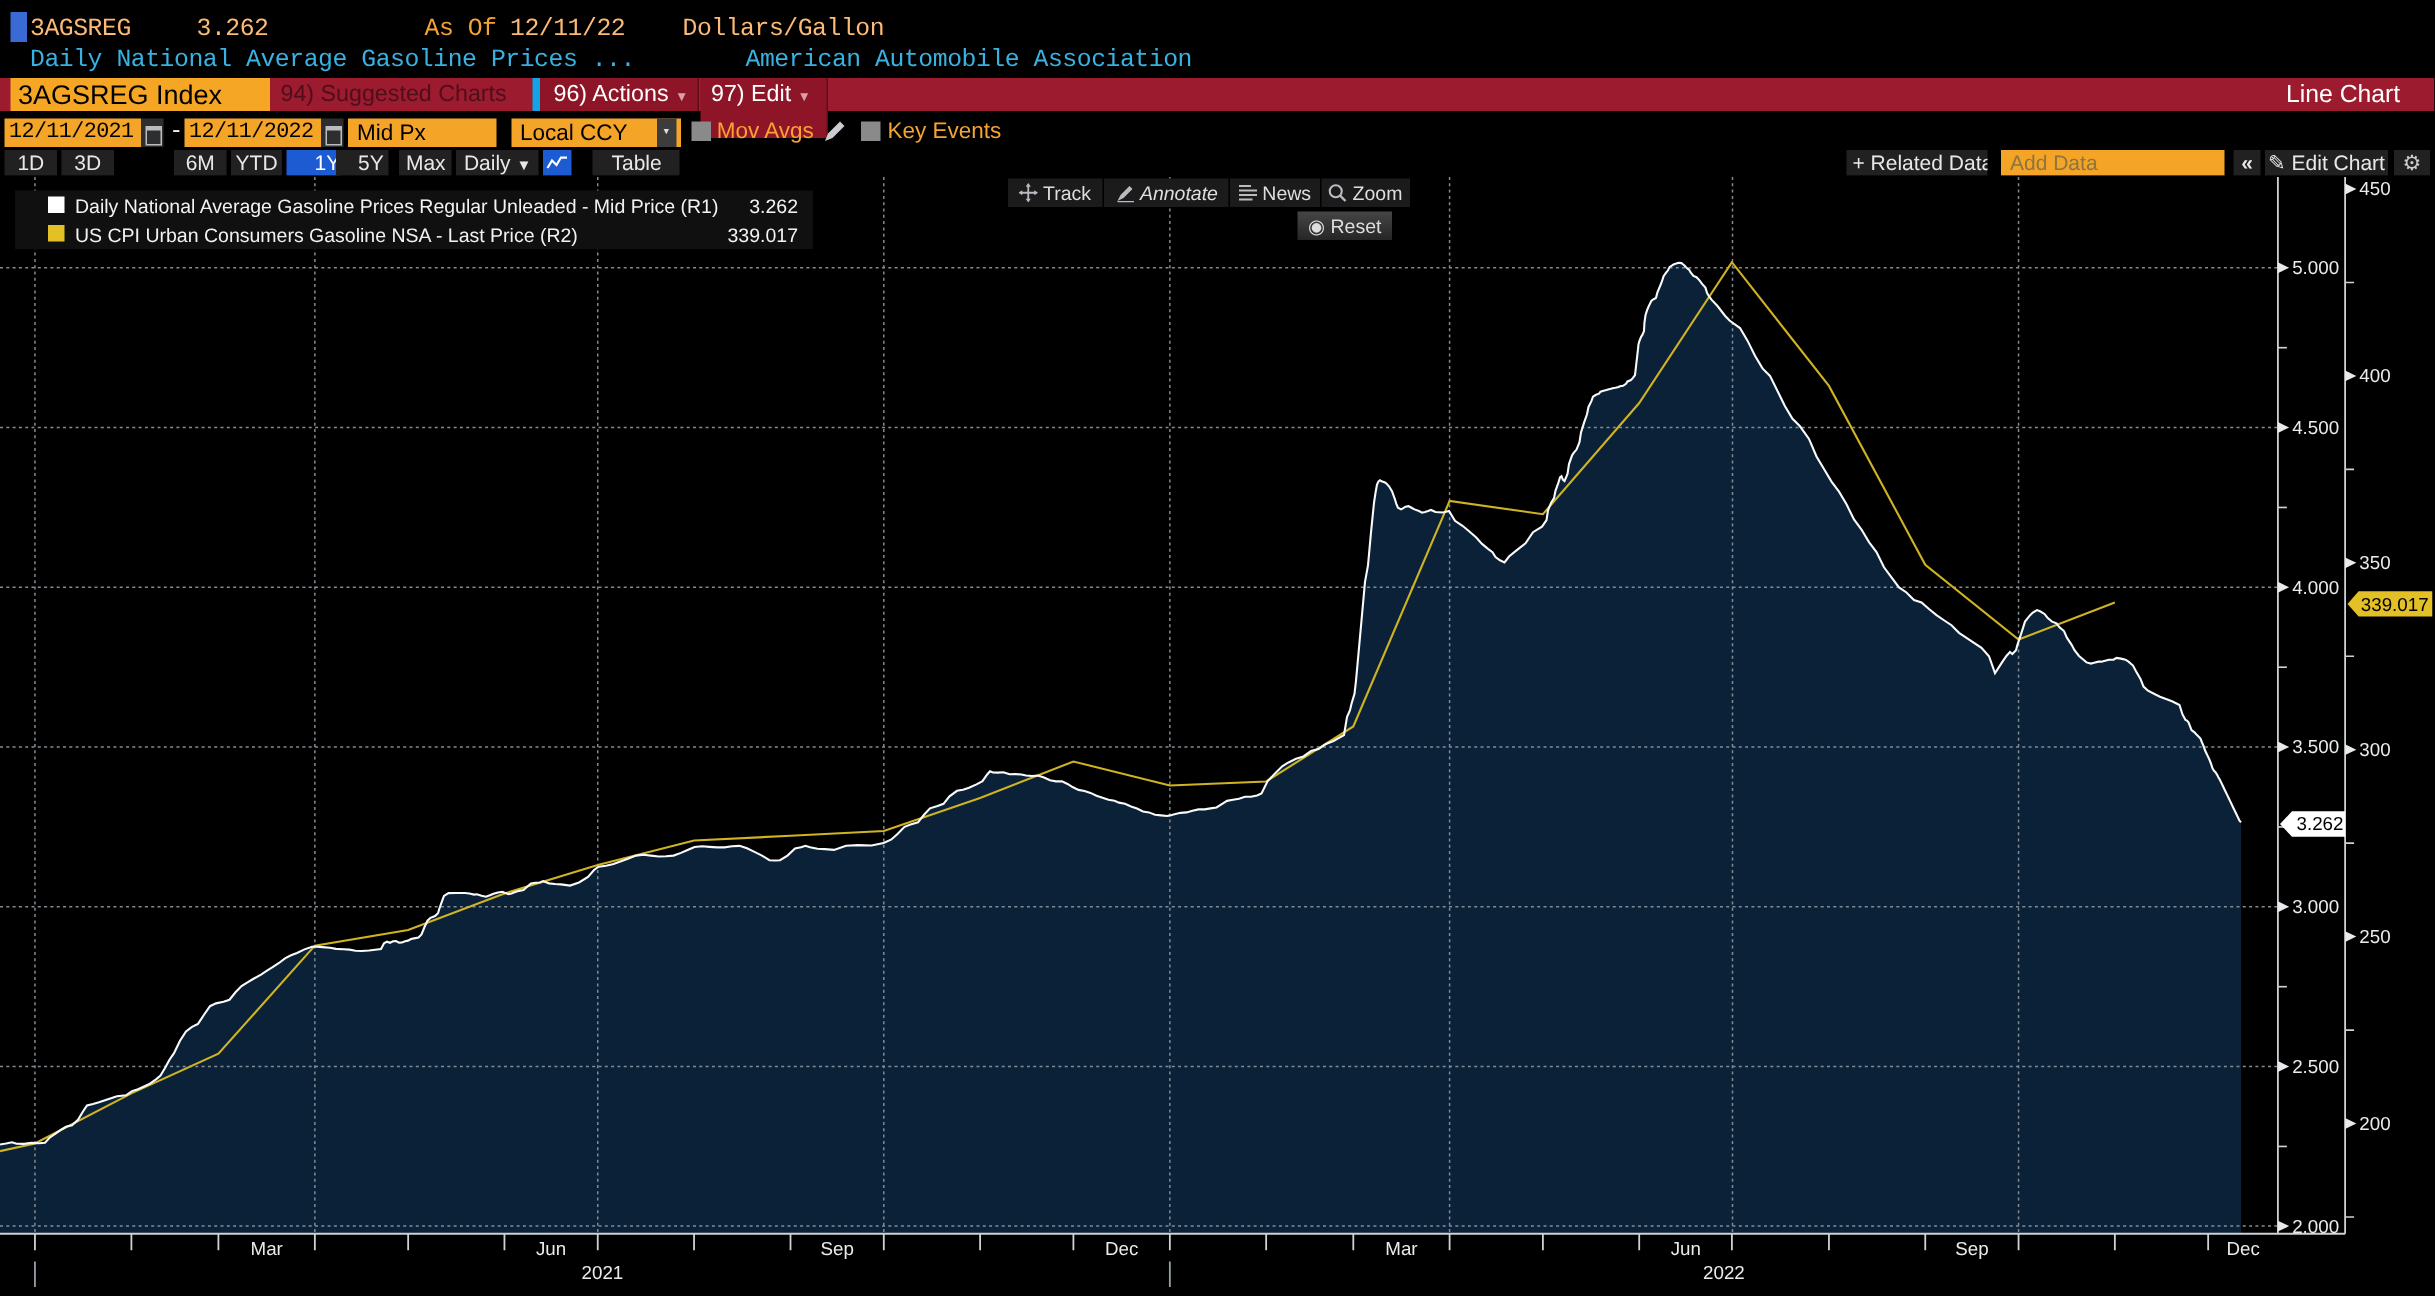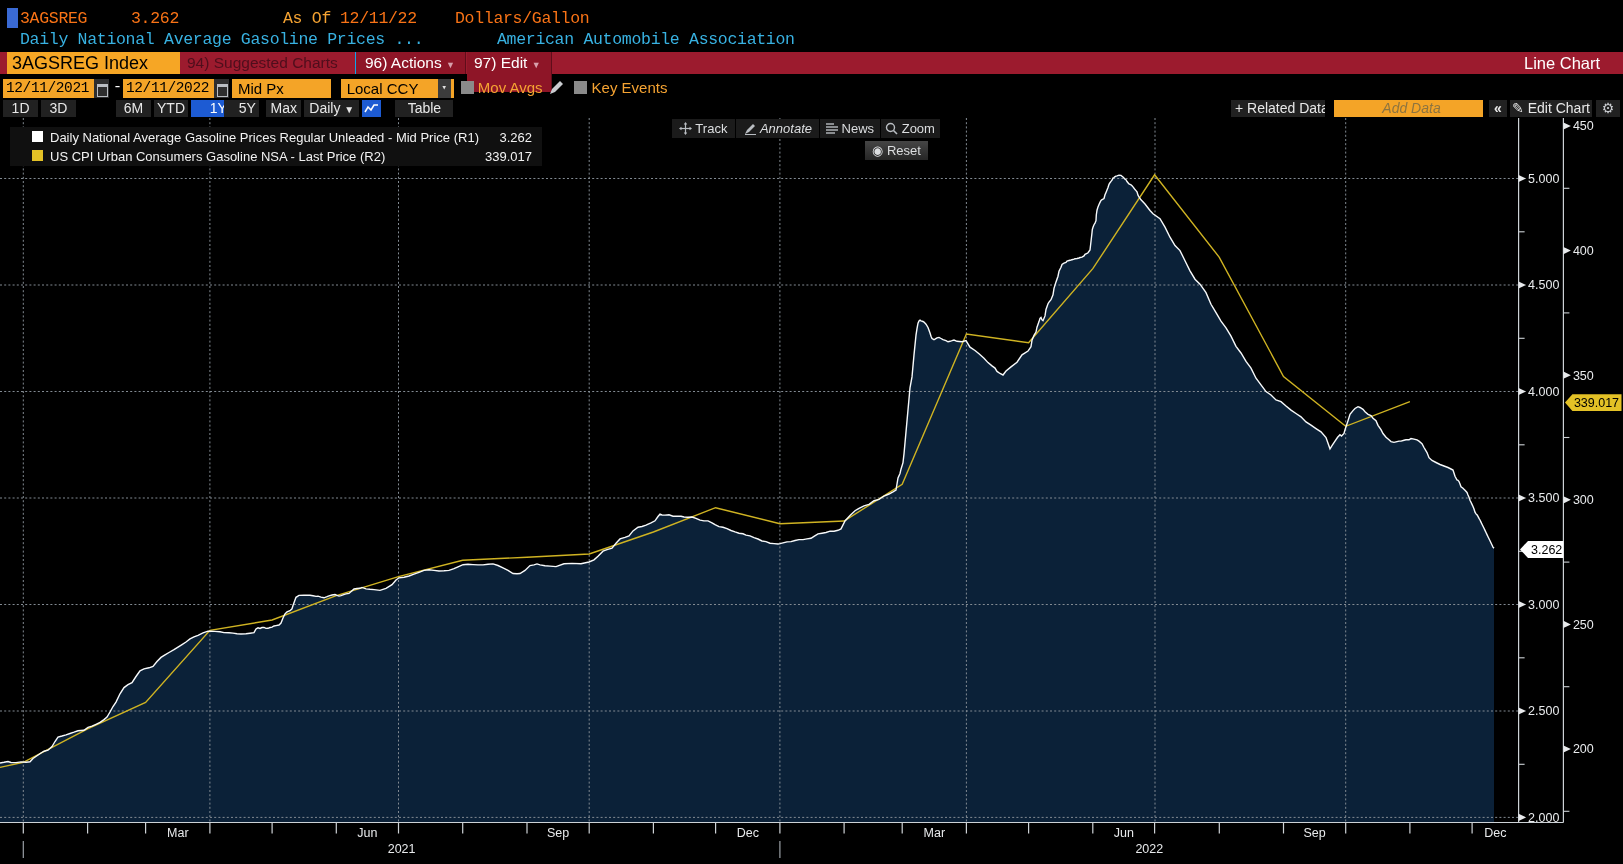--- a/index.html
+++ b/index.html
@@ -1,18 +1,18 @@
 <!DOCTYPE html>
 <html><head><meta charset="utf-8">
 <style>
 * { margin:0; padding:0; box-sizing:border-box; }
 html,body { width:1623px; height:864px; background:#000; overflow:hidden; }
 body { font-family:"Liberation Mono",monospace; position:relative; }
 .abs { position:absolute; white-space:nowrap; }
-.mono16 { font-size:16.5px; line-height:21px; color:#f97316; letter-spacing:-0.3px; }
+.mono16 { font-size:16.5px; line-height:21px; color:#fdba74; letter-spacing:-0.3px; }
 .orange { color:#f5a332; }
 .cyan { color:#38b2e2; }
 .field { background:#f4a427; color:#000; font-size:15px; line-height:19px; height:19px; }
 .dt { font-size:14.5px; letter-spacing:-0.4px; }
 .tab { position:absolute; top:100px; height:17px; white-space:nowrap; background:#212121; color:#e8e8e8; font:14px "Liberation Sans",sans-serif; line-height:17px; text-align:center; }
 .ax { font:12.5px "Liberation Sans",sans-serif; fill:#e8eaec; }
 .mid { text-anchor:middle; }
 .flag { font:12.5px "Liberation Sans",sans-serif; fill:#000; }
 .btn { position:absolute; top:119px; height:19px; background:#1b1b1b; color:#dcdee0; font:13px "Liberation Sans",sans-serif; line-height:19px; text-align:center; }
 .cal { position:absolute; width:15px; height:19px; background:#2e2e2e; }
@@ -27,21 +27,21 @@
 <div class="abs mono16 orange" style="left:283px;top:8px;">As Of</div>
 <div class="abs mono16" style="left:340px;top:8px;">12/11/22</div>
 <div class="abs mono16" style="left:455px;top:8px;">Dollars/Gallon</div>
 
 <div class="abs mono16 cyan" style="left:20px;top:29px;">Daily National Average Gasoline Prices ...</div>
 <div class="abs mono16 cyan" style="left:497px;top:29px;">American Automobile Association</div>
 
 <div class="abs" style="left:0;top:51.5px;width:1623px;height:22px;background:#9c1b2e;font-family:'Liberation Sans',sans-serif;"></div>
 <div class="abs" style="left:7px;top:51.5px;width:173px;height:22px;background:#f6a625;color:#000;font:18px 'Liberation Sans',sans-serif;line-height:22px;padding-left:5px;">3AGSREG Index</div>
 <div class="abs" style="left:187px;top:51.5px;font:15.5px 'Liberation Sans',sans-serif;line-height:22px;color:#4f0e1c;">94) Suggested Charts</div>
-<div class="abs" style="left:355px;top:51.5px;width:111px;height:22px;background:#8e1527;border-left:1px solid #0ea5e9;border-right:1px solid #5f0d1a;color:#fff;font:15.5px 'Liberation Sans',sans-serif;line-height:22px;padding-left:9px;">96) Actions <span style="font-size:9px;color:#d8a0ac;">▼</span></div>
+<div class="abs" style="left:355px;top:51.5px;width:111px;height:22px;background:#8e1527;border-left:5px solid #0ea5e9;border-right:1px solid #5f0d1a;color:#fff;font:15.5px 'Liberation Sans',sans-serif;line-height:22px;padding-left:9px;">96) Actions <span style="font-size:9px;color:#d8a0ac;">▼</span></div>
 <div class="abs" style="left:467px;top:51.5px;width:85px;height:40px;background:#8e1527;border-right:1px solid #5f0d1a;color:#fff;font:15.5px 'Liberation Sans',sans-serif;line-height:22px;padding-left:7px;">97) Edit <span style="font-size:9px;color:#d8a0ac;">▼</span></div>
 <div class="abs" style="left:1524px;top:51.5px;font:16.5px 'Liberation Sans',sans-serif;line-height:22px;color:#fff;">Line Chart</div>
 
 <div class="abs field dt" style="left:3px;top:78.5px;width:91px;padding-left:3px;">12/11/2021</div>
 <div class="cal" style="left:94px;top:78.5px;"></div>
 <div class="abs" style="left:113px;top:78px;color:#fff;font-size:15px;line-height:20px;">-</div>
 <div class="abs field dt" style="left:123px;top:78.5px;width:91px;padding-left:3px;">12/11/2022</div>
 <div class="cal" style="left:214px;top:78.5px;"></div>
 <div class="abs field" style="left:232px;top:78.5px;width:99px;padding-left:6px;font-family:'Liberation Sans',sans-serif;">Mid Px</div>
 <div class="abs field" style="left:340.7px;top:78.5px;width:113px;padding-left:6px;font-family:'Liberation Sans',sans-serif;">Local CCY</div>
@@ -61,21 +61,21 @@
 <div class="tab" style="left:153.6px;width:34.9px;">YTD</div>
 <div class="tab" style="left:191.3px;width:35.5px;background:#1d5bd3;color:#fff;text-align:right;">1Y</div>
 <div class="tab" style="left:224px;width:34.6px;padding-left:12px;">5Y</div>
 <div class="tab" style="left:266.4px;width:34.9px;">Max</div>
 <div class="tab" style="left:304.1px;width:55.3px;">Daily <span style="font-size:10px;">▼</span></div>
 <div class="tab" style="left:362.2px;width:19px;background:#1d5bd3;"><svg width="15" height="11" viewBox="0 0 15 11" style="margin-top:3px;">
       <polyline points="1,9 4,4 7,7 10,2 14,2" fill="none" stroke="#fff" stroke-width="1.5"></polyline>
     </svg></div>
 <div class="tab" style="left:395.3px;width:58.2px;">Table</div>
 <div class="tab" style="left:1231px;width:94px;overflow:hidden;padding-left:4px;text-align:left;">+ Related Data</div>
-<div class="tab" style="left:1334px;width:149px;background:#f4a427;color:#8d7440;text-align:center;padding-left:6px;font-style:italic;">Add Data</div>
+<div class="tab" style="left:1334px;width:149px;background:#f4a427;color:#8d7440;text-align:left;padding-left:6px;">Add Data</div>
 <div class="tab" style="left:1489px;width:18px;font-weight:bold;">«</div>
 <div class="tab" style="left:1510px;width:82px;">✎ Edit Chart</div>
 <div class="tab" style="left:1596px;width:24px;color:#c9ccd0;">⚙</div>
 
 <div class="abs" style="left:0;top:117px;"><svg id="chart" width="1623" height="747" viewBox="0 117 1623 747">
 <rect x="0" y="117" width="1623" height="747" fill="#000"></rect>
 <path d="M0,822.5 L0,763 L4,762.3 L8,761.5 L11,762.5 L16,762.6 L21,761.9 L26,762.2 L30,761.8 L33,758.5 L37,755.7 L41,753 L44,751.2 L48,750.2 L52,746.5 L55,741.5 L58,737 L62,736 L66,734.9 L70,733.5 L74,732.2 L78,730.8 L84,730.2 L88,727.4 L92,726.2 L96,724.3 L100,722.4 L104,719.6 L107,717 L110,712 L113,706.5 L116,702.1 L120,693.8 L124,687.6 L128,684.6 L132,682.6 L136,676.5 L140,670.8 L144,668.9 L149,667.8 L153,666.5 L157,661.5 L161,657.4 L165,654.9 L169,652.5 L174,649.7 L178,647.1 L182,644.6 L186,642 L190,638.9 L194,636.8 L198,635.3 L203,632.9 L208,631.2 L211,631.1 L215,631.4 L220,631.8 L224,632.6 L229,632.8 L233,633.1 L237,633.8 L241,634 L246,633.7 L250,633.2 L254,632.7 L256,628.9 L258,627.8 L260,628.5 L262,627.5 L264,627.4 L266,628.4 L268,628.3 L270,627.5 L272,627.1 L274,626 L276,625.6 L279,625 L281,623 L283,618 L285,613.8 L287,611.9 L290,610.7 L292,608.8 L293,605.5 L295,599.9 L296,597.3 L299,595.4 L304,595.3 L310,595.3 L313,595.7 L316,596.4 L318,596.2 L321,597.1 L324,597.8 L327,596.7 L329,595.8 L332,595 L335,594.5 L337,595.4 L339,596.1 L341,595.7 L343,594.9 L346,593.9 L349,593.4 L352,590.7 L354,589 L357,588.5 L360,588.3 L362,587.4 L366,588.9 L370,589.3 L374,589.6 L380,590.4 L386,588.3 L392,584.6 L396,580 L399,577.8 L404,577.2 L409,576 L414,574.1 L419,572.3 L424,570.4 L429,569.8 L434,570.4 L439,571 L444,570.8 L449,570.4 L454,568.6 L458,566.8 L463,564.7 L468,564.2 L473,564.6 L478,564.9 L483,564.9 L488,564.2 L493,563.9 L498,565.5 L503,567.9 L508,570.4 L513,573.5 L517,573.7 L520,573.5 L525,570.4 L530,565.6 L534,564.9 L537,563.9 L540,564.9 L545,565.8 L550,566.1 L556,566.6 L564,563.8 L572,563.4 L581,563.7 L589,562 L594,559.8 L598,556.3 L603,551.2 L607,549.7 L612,548.2 L616,543.2 L620,538.9 L625,537.4 L629,535.9 L633,530.9 L638,527.2 L642,526.5 L646,525.1 L651,522.9 L655,520.8 L658,516.5 L660,514.2 L662,515 L665,515.1 L669,514.8 L673,516.2 L677,516.1 L681,516.3 L684,517 L688,517.3 L692,517 L696,518.3 L700,520.2 L704,520.9 L708,520.9 L712,522.8 L715,524.7 L719,526.6 L723,527.3 L727,528.6 L731,530.5 L735,531.9 L739,533.2 L743,533.8 L746,535.1 L750,535.8 L754,537.7 L758,539 L762,541 L766,541.6 L770,543.2 L774,543.6 L778,544 L780,543.6 L783,542.9 L787,541.9 L791,541.6 L795,540.5 L799,539.6 L803,539.6 L807,538.9 L811,538.3 L814,536.4 L818,533.9 L822,533.2 L826,532.5 L830,531.2 L834,531.2 L838,530.3 L841,528.9 L845,520.9 L850,515.6 L855,510.7 L859,508.3 L864,505.9 L869,504.3 L874,500.7 L879,499.4 L884,496 L889,494 L893,491.8 L896,490 L898,478 L900,473.5 L901,469.2 L903,462.6 L904,453.8 L905,442.9 L906,431.9 L907,420.9 L908,409.9 L909,398.9 L910,387.9 L912,376.9 L913,365.9 L914,354.9 L916,335.2 L917,328.6 L918,323.1 L919,320.9 L920,320.2 L921,320.9 L923,321.5 L924,322 L926,324.2 L928,327.5 L930,333 L931,336.3 L932,338.5 L934,339.6 L935,339.1 L937,337.8 L939,337.4 L941,338.5 L943,339.6 L946,340.7 L948,341.8 L950,341.3 L952,340.7 L954,340 L957,341.3 L962,341.7 L966,340.6 L970,347.2 L975,350.5 L979,353.8 L984,358.2 L988,362.6 L992,365.9 L995,368.1 L997,371.4 L1000,373.5 L1003,375 L1006,371 L1011,366.9 L1017,362.2 L1022,354.8 L1028,351.1 L1031,346.7 L1032,340.2 L1034,335.3 L1036,332.1 L1037,327.2 L1039,321.6 L1040,318.3 L1041,317.5 L1042,319.9 L1043,320.7 L1045,315.9 L1046,309.4 L1048,303.7 L1049,302.1 L1051,299.7 L1053,294.8 L1054,288.3 L1056,281.9 L1058,276.2 L1059,271.3 L1061,267.3 L1062,264.4 L1064,263.2 L1066,262.4 L1067,261.1 L1069,260.5 L1071,260 L1072,259.7 L1074,259.2 L1075,258.8 L1077,258.5 L1079,258 L1080,257.5 L1082,257.2 L1084,255.9 L1085,254.3 L1087,253.5 L1088,252.7 L1090,250 L1092,232.8 L1092.3,229.6 L1093,227.2 L1094,224.7 L1095,223.1 L1096,220.7 L1096.3,215 L1097,210.2 L1098,206.9 L1099,204.5 L1100,202.4 L1101,200.5 L1102,199.7 L1103,199.2 L1104,198.5 L1105,194.8 L1106,192.4 L1107,190 L1108,187.5 L1109,184.3 L1110,182.7 L1111,181.4 L1112,180.2 L1113,178.1 L1114,177.5 L1115,176.7 L1116,176.2 L1117,175.9 L1119,175.2 L1121,175.4 L1122,176.2 L1123,177 L1124,178.1 L1125,179.1 L1126,179.7 L1127,181.5 L1128,182.7 L1129,184 L1131,184.8 L1132,185.8 L1133,186.9 L1134,188.2 L1135,189.6 L1136,190.6 L1137,191.9 L1138,195.2 L1139,197 L1140,198.4 L1141,199.8 L1145,204 L1150,210.5 L1153,213.7 L1160,218.7 L1165,227.1 L1170,237.2 L1175,245.6 L1180,250.6 L1185,260.7 L1190,270.8 L1195,279.2 L1200,284.2 L1206,292.6 L1211,304.3 L1216,312.7 L1221,321.1 L1226,327.8 L1231,336.2 L1236,346.3 L1241,353 L1246,361.4 L1251,368.1 L1256,378.2 L1261,384.9 L1266,391.6 L1271,395 L1276,400 L1281,401.7 L1286,406 L1291,410.1 L1296,413.5 L1301,416.8 L1306,421.9 L1311,425.2 L1316,428.6 L1321,431.9 L1326,437.5 L1330,448.8 L1332.5,444.9 L1335,441.1 L1337.6,437.3 L1340,434.7 L1341.5,436 L1344,433.5 L1345,429.7 L1348,420.7 L1350,414.4 L1353,410.6 L1355,408.5 L1358,406.7 L1360,407.5 L1363,409.3 L1365,411.8 L1368,414.4 L1371,415.6 L1373,418.2 L1376,420.7 L1378,425.3 L1381,429.7 L1383,433.5 L1386,437.3 L1389,439.8 L1391,441.6 L1394,442.4 L1396,441.9 L1399,441.1 L1401,441.1 L1404,440.3 L1406,439.8 L1409,439.8 L1411,438.6 L1414,439.1 L1417,439.8 L1419,441.1 L1422,443.7 L1424,447.5 L1427,452.6 L1429,457.7 L1432,460.5 L1436,462.5 L1440,464.5 L1444,466 L1448,467.5 L1451,469 L1453,470 L1455,476.3 L1457,480 L1458,480.4 L1459,481.5 L1460,484.1 L1461,486.7 L1463,488.2 L1464,489.3 L1465,490.3 L1467,492.4 L1468,495 L1469,497.3 L1470,500.2 L1471,502.3 L1472,504.4 L1473,506.5 L1474,509.1 L1475,512.2 L1476,513.9 L1477,514.8 L1478,516.4 L1479,518.4 L1480,520 L1481,522.1 L1482,524.2 L1483,526.3 L1484,528.3 L1485,530.4 L1486,532.5 L1487,534.6 L1488,536.7 L1489,538.8 L1490,540.8 L1492,545 L1493,547.1 L1494,548.3 L1494,822.5 Z" fill="#0b2138" stroke="none"></path>
 <line x1="0" y1="178.5" x2="1518.6" y2="178.5" stroke="#828a92" stroke-width="1" stroke-dasharray="2 2.2"></line>
 <line x1="0" y1="285" x2="1518.6" y2="285" stroke="#828a92" stroke-width="1" stroke-dasharray="2 2.2"></line>
 <line x1="0" y1="391.5" x2="1518.6" y2="391.5" stroke="#828a92" stroke-width="1" stroke-dasharray="2 2.2"></line>

